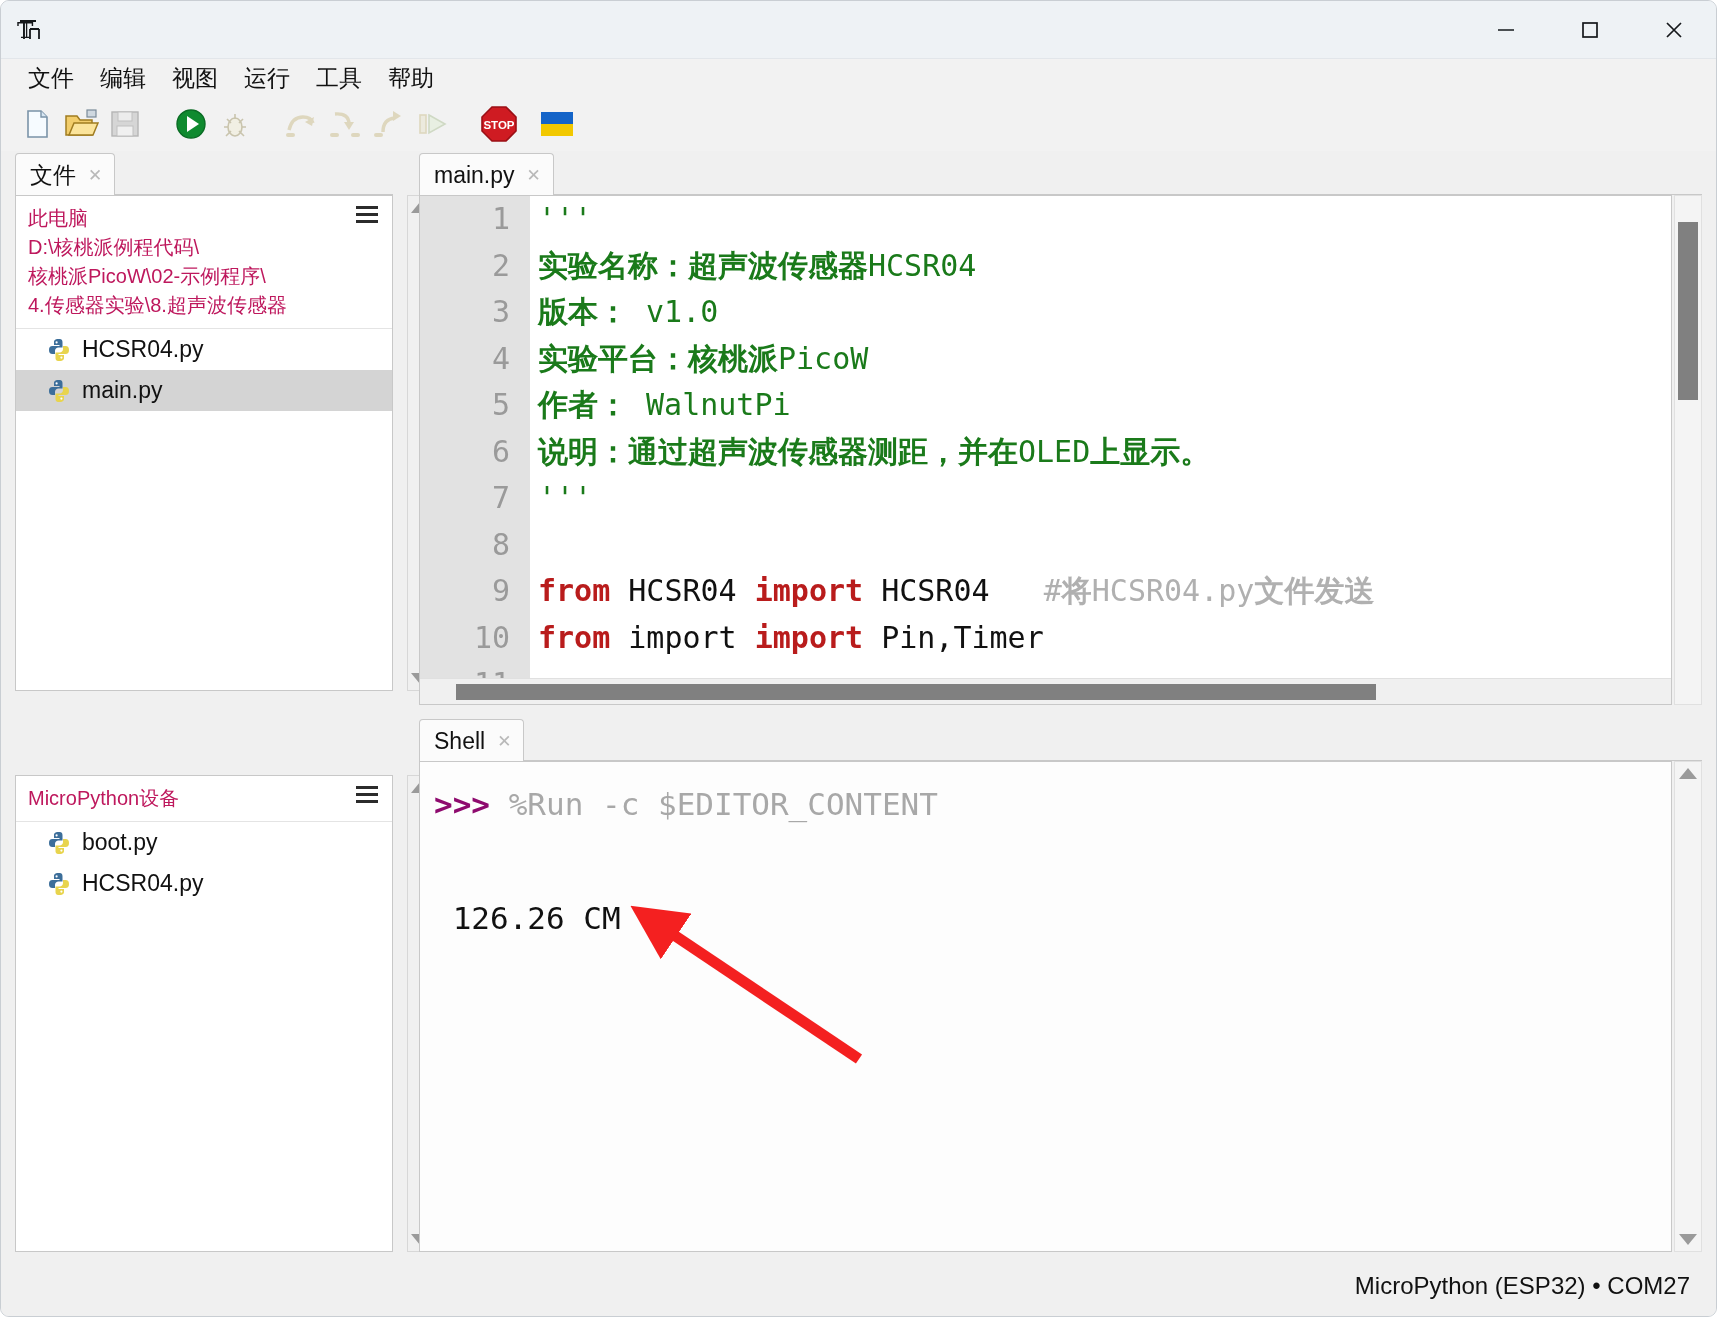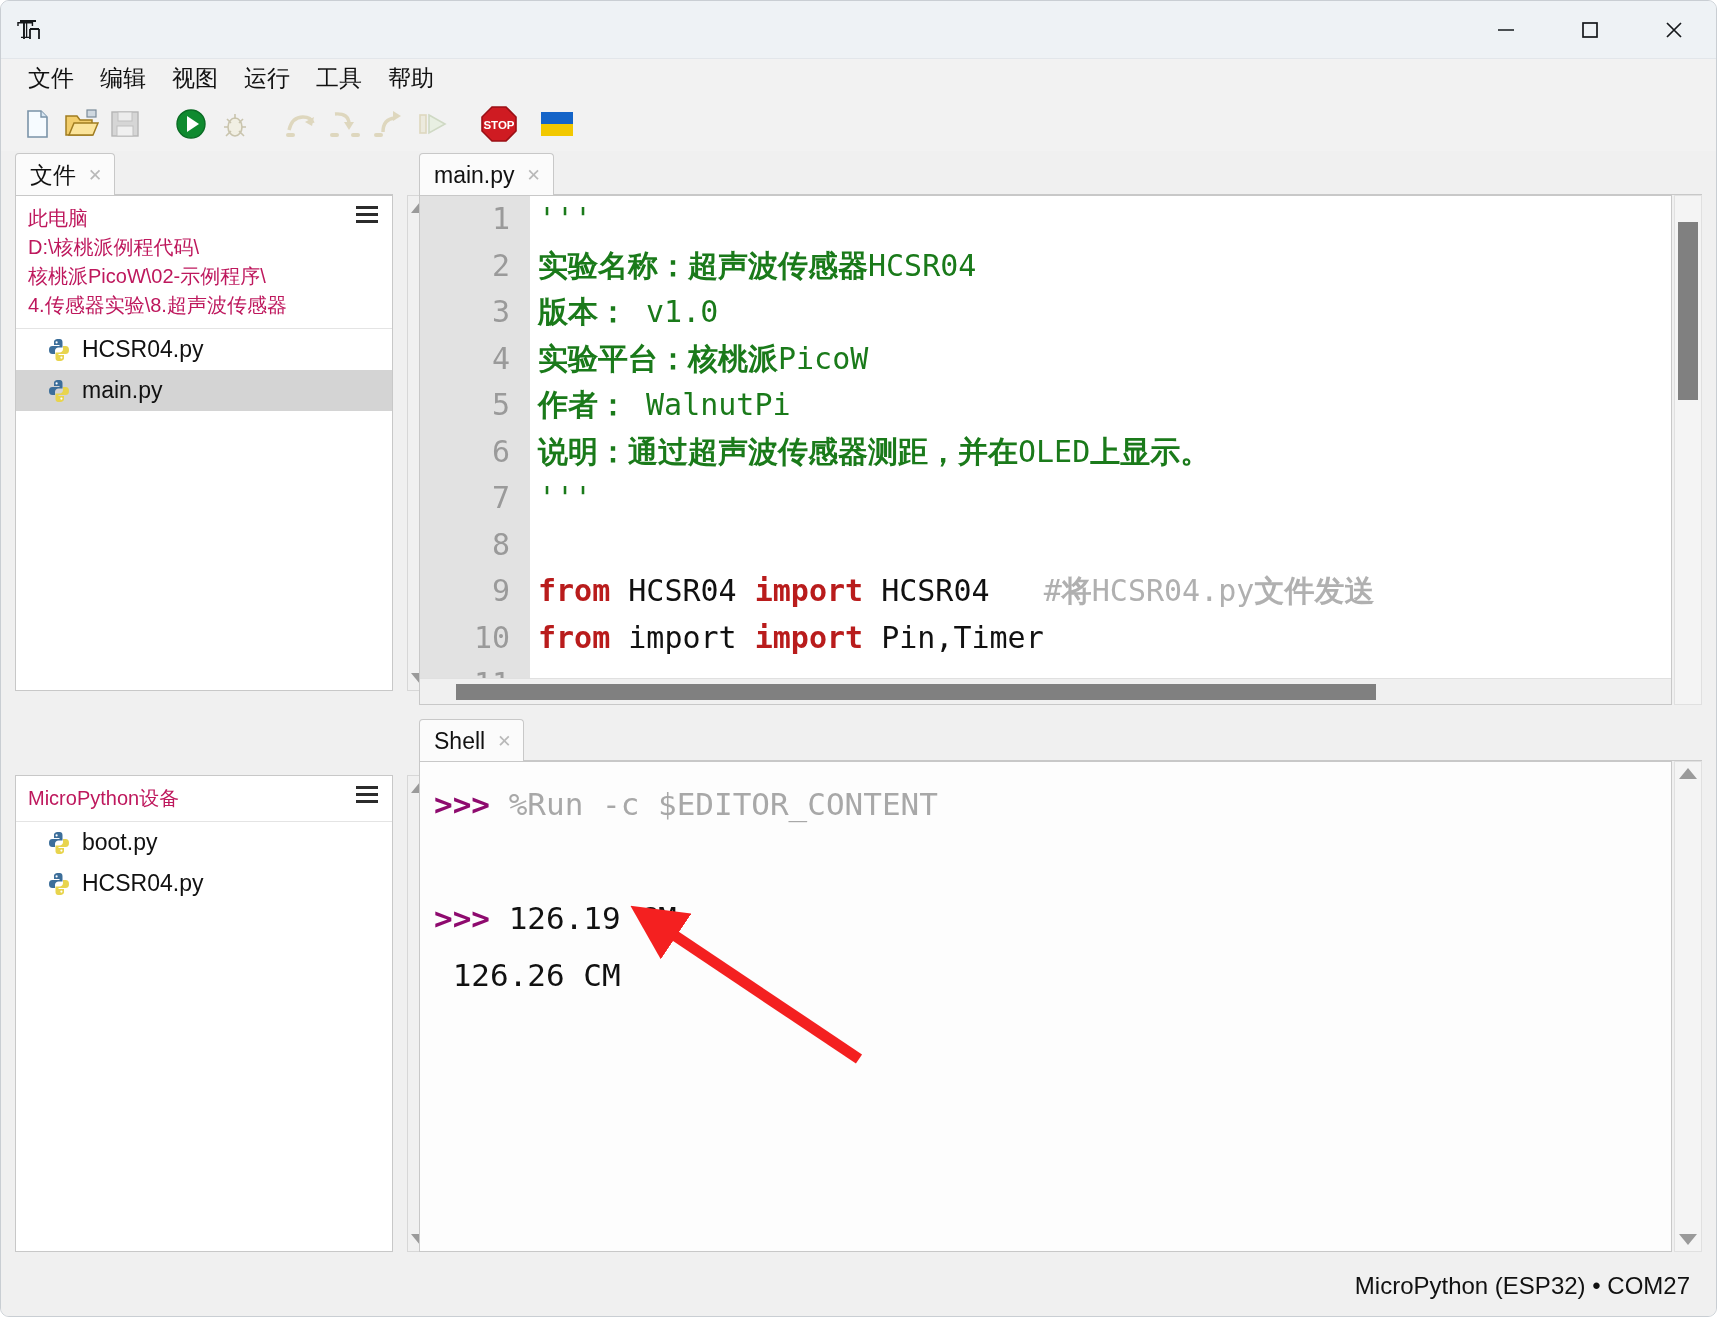--- a/index.html
+++ b/index.html
@@ -485,21 +485,20 @@
       <div id="shell-wrap">
         <div class="panel-tabstrip">
           <div class="panel-tab">
             <span class="tab-label">Shell</span>
             <span class="tab-x">✕</span>
           </div>
         </div>
         <div id="shell-box">
             <div class="shellline"><span class="prompt">&gt;&gt;&gt;</span><span class="dim"> %Run -c $EDITOR_CONTENT</span></div>
             <div class="shellline">&nbsp;</div>
-            <div class="shellline"><span class="prompt">&gt;&gt;&gt;</span><span class="out"> 126.19 CM</span></div>
             <div class="shellline"><span class="out"> 126.26 CM</span></div>
           </div>
         <div id="shell-vscroll">
           <span class="arrowup"></span>
           <span class="arrowdown"></span>
         </div>
       </div>
     </div>
   </div>
 

